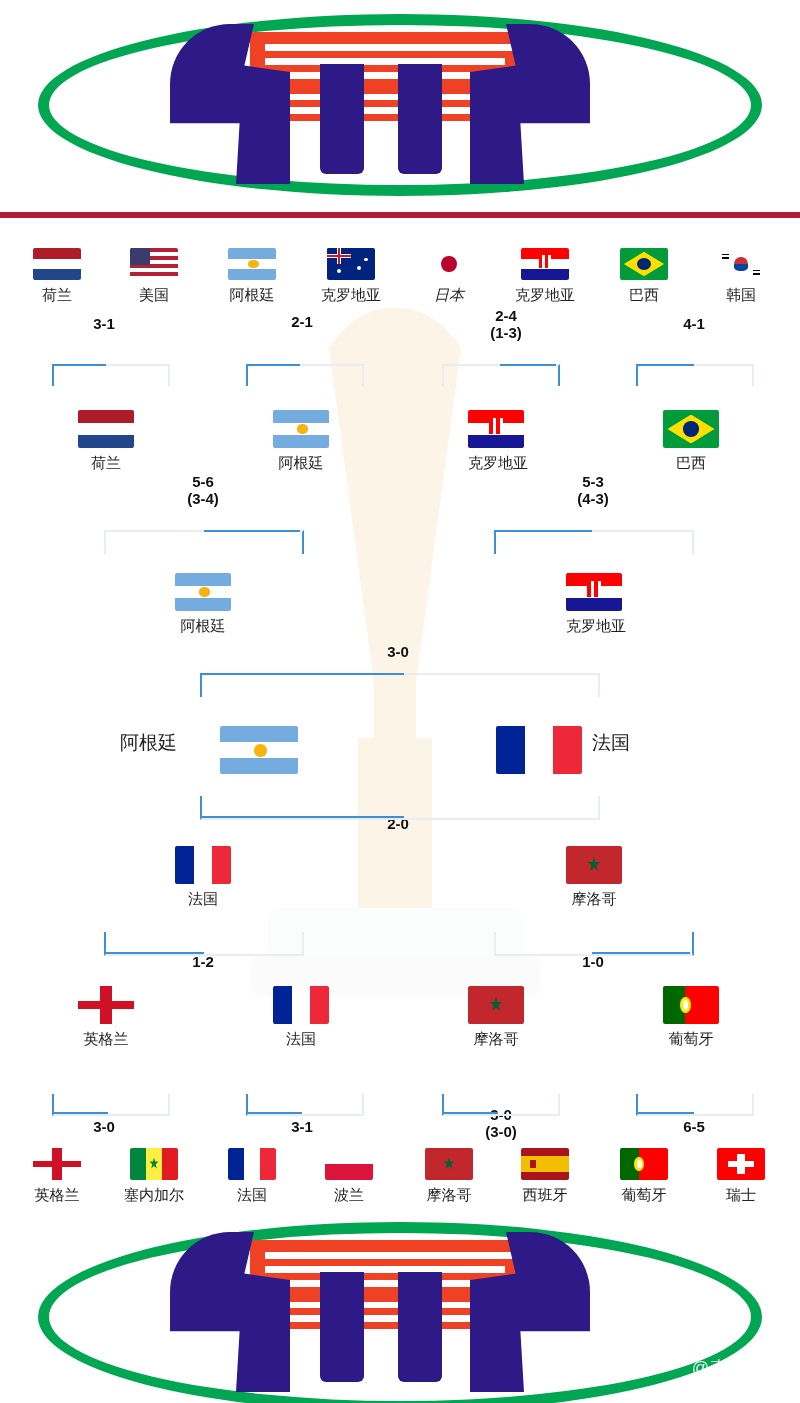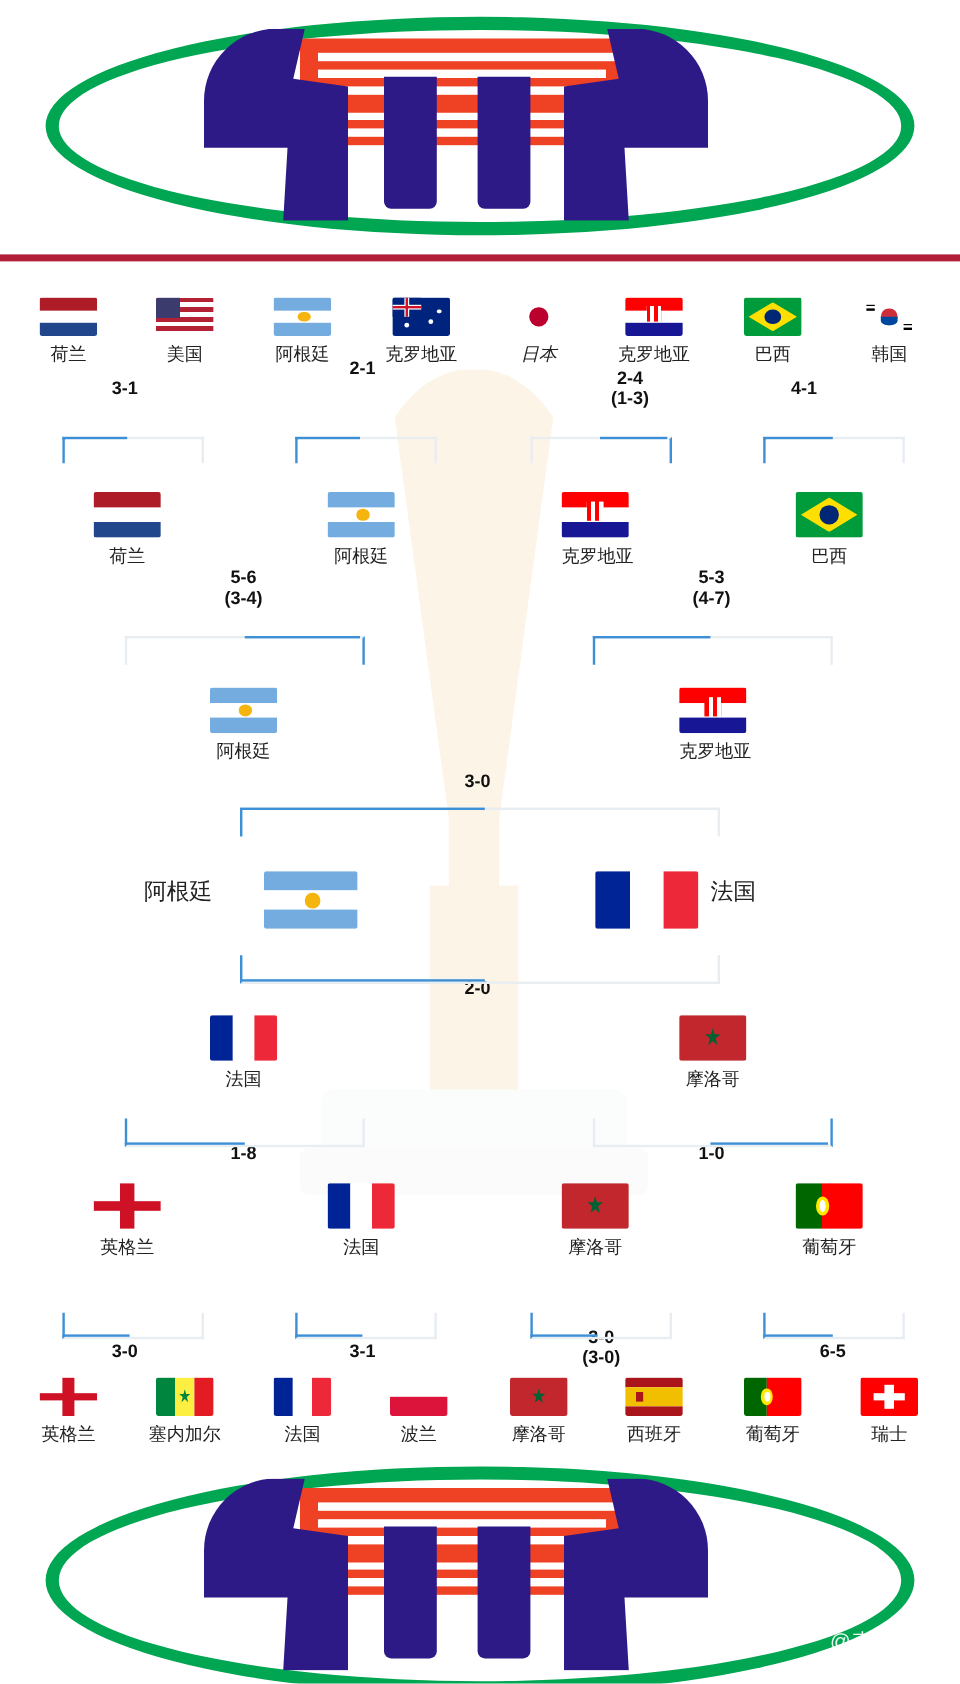--- a/index.html
+++ b/index.html
@@ -167,24 +167,24 @@
       <div style="position:absolute;left:36%;top:50%;width:28%;height:22%;background:#0047a0;border-radius:0 0 50% 50%;"></div>
       <div style="position:absolute;left:10%;top:18%;width:14%;height:5%;background:#000;"></div>
       <div style="position:absolute;left:10%;top:28%;width:14%;height:5%;background:#000;"></div>
       <div style="position:absolute;left:76%;top:68%;width:14%;height:5%;background:#000;"></div>
       <div style="position:absolute;left:76%;top:78%;width:14%;height:5%;background:#000;"></div>
     </div>
     <div class="name">韩国</div>
   </div>
 
   <div class="score" style="left:64px;top:97px;width:80px;">3-1</div>
-  <div class="score" style="left:262px;top:81px;width:80px;">2-1</div>
-  <div class="score" style="left:480px;top:89px;width:90px;white-space:pre-line;">2-4
+  <div class="score" style="left:262px;top:95px;width:80px;">2-1</div>
+  <div class="score" style="left:461px;top:89px;width:90px;white-space:pre-line;">2-4
 (1-3)</div>
-  <div class="score" style="left:630px;top:97px;width:80px;">4-1</div>
+  <div class="score" style="left:654px;top:97px;width:80px;">4-1</div>
 
   <div class="conn" style="left:52px;top:146px;width:114px;height:20px;border-width:2px 2px 0 2px;border-top-color:#e8edf2;border-left-color:#3d8fd6;border-right-color:#e8edf2;"></div>
   <div class="conn" style="left:52px;top:146px;width:54px;height:0;border-width:2px 0 0 0;border-top-color:#3d8fd6;"></div>
   <div class="conn" style="left:246px;top:146px;width:114px;height:20px;border-width:2px 2px 0 2px;border-top-color:#e8edf2;border-left-color:#3d8fd6;border-right-color:#e8edf2;"></div>
   <div class="conn" style="left:246px;top:146px;width:54px;height:0;border-width:2px 0 0 0;border-top-color:#3d8fd6;"></div>
   <div class="conn" style="left:442px;top:146px;width:114px;height:20px;border-width:2px 2px 0 2px;border-top-color:#e8edf2;border-left-color:#e8edf2;border-right-color:#3d8fd6;"></div>
   <div class="conn" style="left:500px;top:146px;width:56px;height:0;border-width:2px 0 0 0;border-top-color:#3d8fd6;"></div>
   <div class="conn" style="left:636px;top:146px;width:114px;height:20px;border-width:2px 2px 0 2px;border-top-color:#e8edf2;border-left-color:#3d8fd6;border-right-color:#e8edf2;"></div>
   <div class="conn" style="left:636px;top:146px;width:58px;height:0;border-width:2px 0 0 0;border-top-color:#3d8fd6;"></div>
 
@@ -219,21 +219,21 @@
       <div style="position:absolute;inset:0;background:#009c3b;"></div>
       <div style="position:absolute;left:8%;top:12%;width:84%;height:76%;background:#ffdf00;clip-path:polygon(50% 0,100% 50%,50% 100%,0 50%);"></div>
       <div style="position:absolute;left:36%;top:30%;width:28%;height:40%;background:#002776;border-radius:50%;"></div>
     </div>
     <div class="name">巴西</div>
   </div>
 
   <div class="score" style="left:163px;top:255px;width:80px;white-space:pre-line;">5-6
 (3-4)</div>
   <div class="score" style="left:553px;top:255px;width:80px;white-space:pre-line;">5-3
-(4-7)</div>
+(4-3)</div>
 
   <div class="conn" style="left:104px;top:312px;width:196px;height:22px;border-width:2px 2px 0 2px;border-top-color:#e8edf2;border-left-color:#e8edf2;border-right-color:#3d8fd6;"></div>
   <div class="conn" style="left:204px;top:312px;width:96px;height:0;border-width:2px 0 0 0;border-top-color:#3d8fd6;"></div>
   <div class="conn" style="left:494px;top:312px;width:196px;height:22px;border-width:2px 2px 0 2px;border-top-color:#e8edf2;border-left-color:#3d8fd6;border-right-color:#e8edf2;"></div>
   <div class="conn" style="left:494px;top:312px;width:98px;height:0;border-width:2px 0 0 0;border-top-color:#3d8fd6;"></div>
 
   <div class="node" style="left:175px;top:355px;width:56px;">
     <div class="flag">
       <div class="str" style="top:0;height:33.3%;background:#74acdf;"></div>
       <div class="str" style="top:33.3%;height:33.4%;background:#ffffff;"></div>
@@ -288,21 +288,21 @@
     <div class="name">法国</div>
   </div>
   <div class="node" style="left:566px;top:628px;width:56px;">
     <div class="flag">
       <div style="position:absolute;inset:0;background:#c1272d;"></div>
       <div style="position:absolute;left:38%;top:28%;width:24%;height:40%;background:#006233;clip-path:polygon(50% 0,61% 35%,98% 35%,68% 57%,79% 95%,50% 72%,21% 95%,32% 57%,2% 35%,39% 35%);"></div>
     </div>
     <div class="name">摩洛哥</div>
   </div>
 
-  <div class="score" style="left:163px;top:735px;width:80px;">1-8</div>
+  <div class="score" style="left:163px;top:735px;width:80px;">1-2</div>
   <div class="score" style="left:553px;top:735px;width:80px;">1-0</div>
   <div class="conn" style="left:104px;top:714px;width:196px;height:22px;border-width:0 2px 2px 2px;border-bottom-color:#e8edf2;border-left-color:#3d8fd6;border-right-color:#e8edf2;"></div>
   <div class="conn" style="left:104px;top:734px;width:100px;height:0;border-width:2px 0 0 0;border-top-color:#3d8fd6;"></div>
   <div class="conn" style="left:494px;top:714px;width:196px;height:22px;border-width:0 2px 2px 2px;border-bottom-color:#e8edf2;border-left-color:#e8edf2;border-right-color:#3d8fd6;"></div>
   <div class="conn" style="left:592px;top:734px;width:98px;height:0;border-width:2px 0 0 0;border-top-color:#3d8fd6;"></div>
 
   <div class="node" style="left:78px;top:768px;width:56px;">
     <div class="flag">
       <div style="position:absolute;inset:0;background:#ffffff;"></div>
       <div style="position:absolute;left:0;top:40%;width:100%;height:20%;background:#ce1124;"></div>

